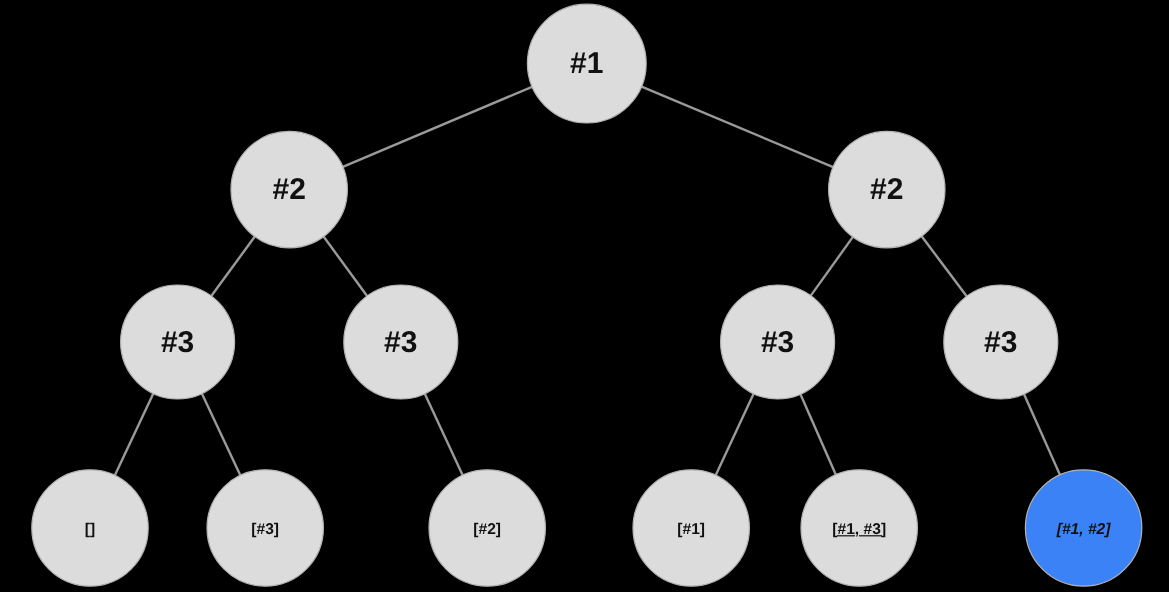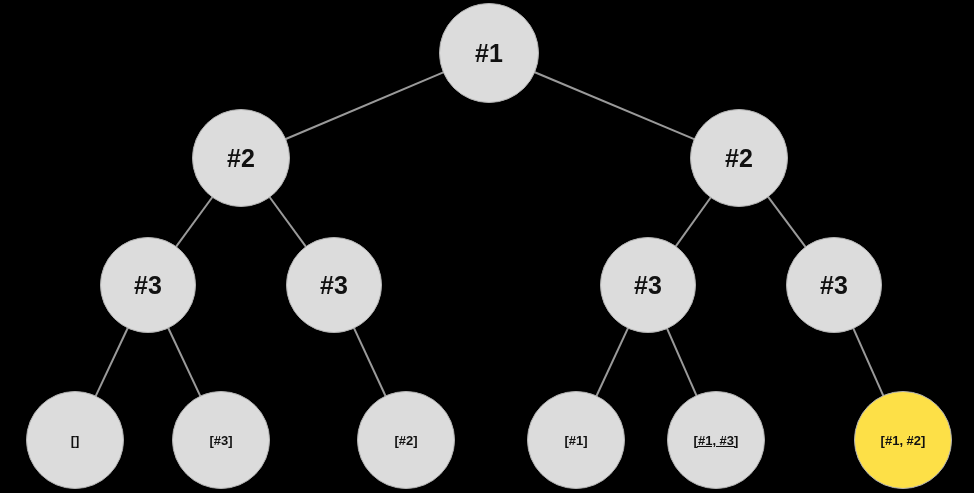--- a/index.html
+++ b/index.html
@@ -97,17 +97,17 @@
       </div>
       <div class="node leaf" style="left: 357px; top: 391px; width: 98px; height: 98px; background: rgb(220, 220, 220); border-color: rgb(180, 180, 180); color: rgb(17, 17, 17);">
         <span>[#2]</span>
       </div>
       <div class="node leaf" style="left: 527px; top: 391px; width: 98px; height: 98px; background: rgb(220, 220, 220); border-color: rgb(180, 180, 180); color: rgb(17, 17, 17);">
         <span>[#1]</span>
       </div>
       <div class="node leaf" style="left: 667px; top: 391px; width: 98px; height: 98px; background: rgb(220, 220, 220); border-color: rgb(180, 180, 180); color: rgb(17, 17, 17); text-decoration: underline;">
         <span>[#1, #3]</span>
       </div>
-      <div class="node leaf" style="left: 854px; top: 391px; width: 98px; height: 98px; background: #fde047; border-color: rgb(180, 180, 180); color: rgb(17, 17, 17);">
+      <div class="node leaf" style="left: 854px; top: 391px; width: 98px; height: 98px; background: #3b82f6; border-color: rgb(180, 180, 180); color: rgb(17, 17, 17); font-style: italic;">
         <span>[#1, #2]</span>
       </div>
     </div>
 </div>
 
 </body></html>

